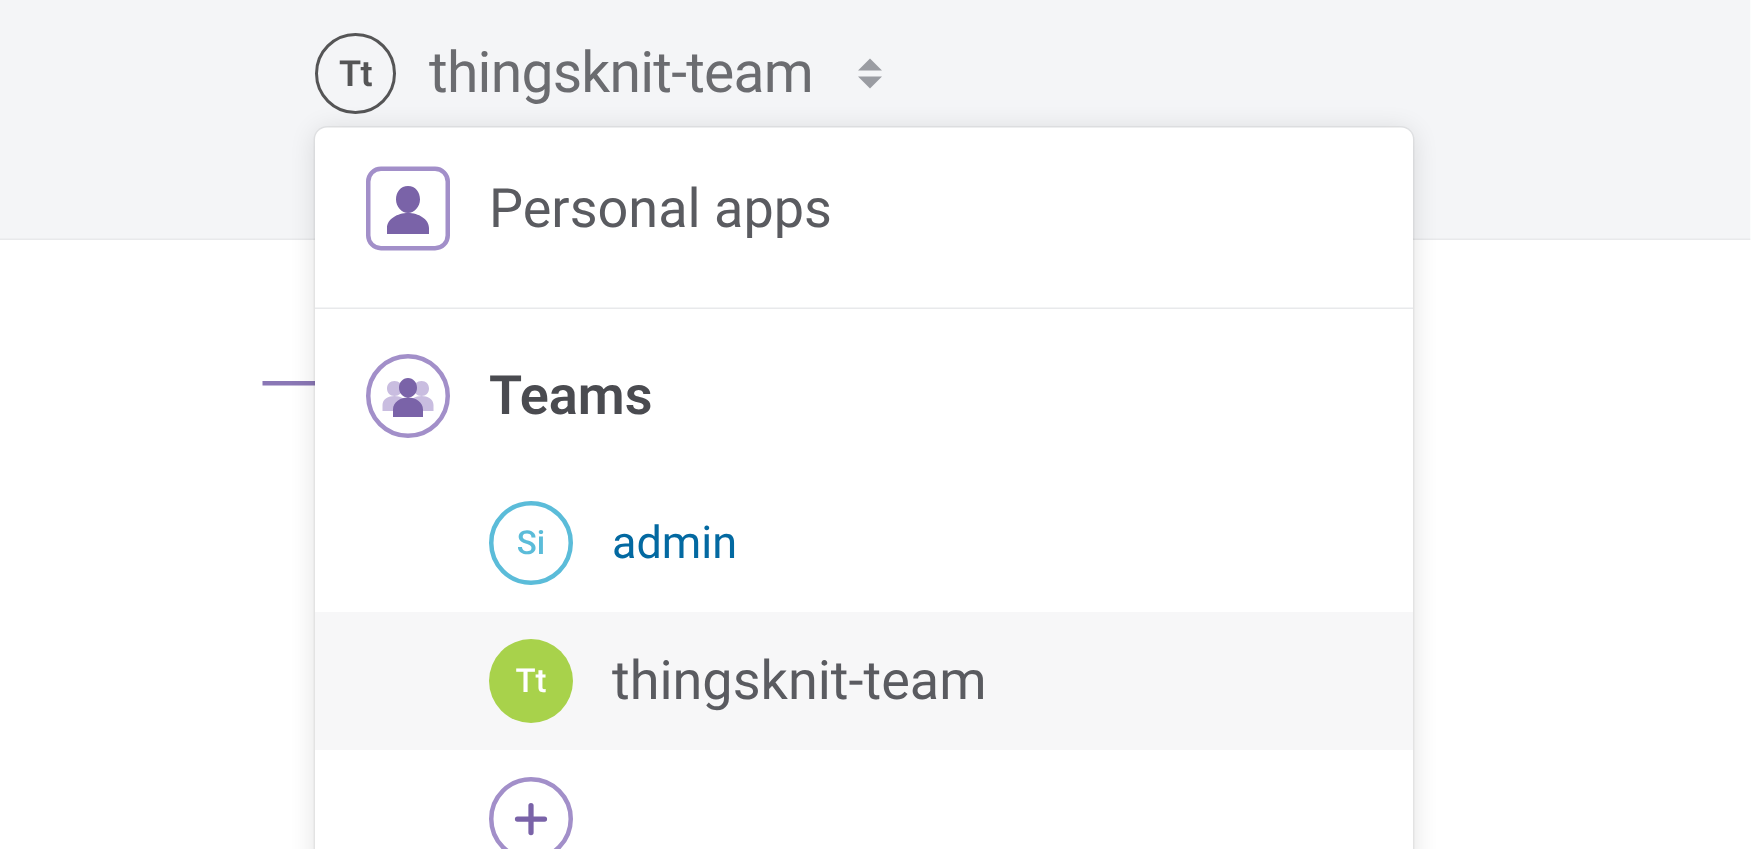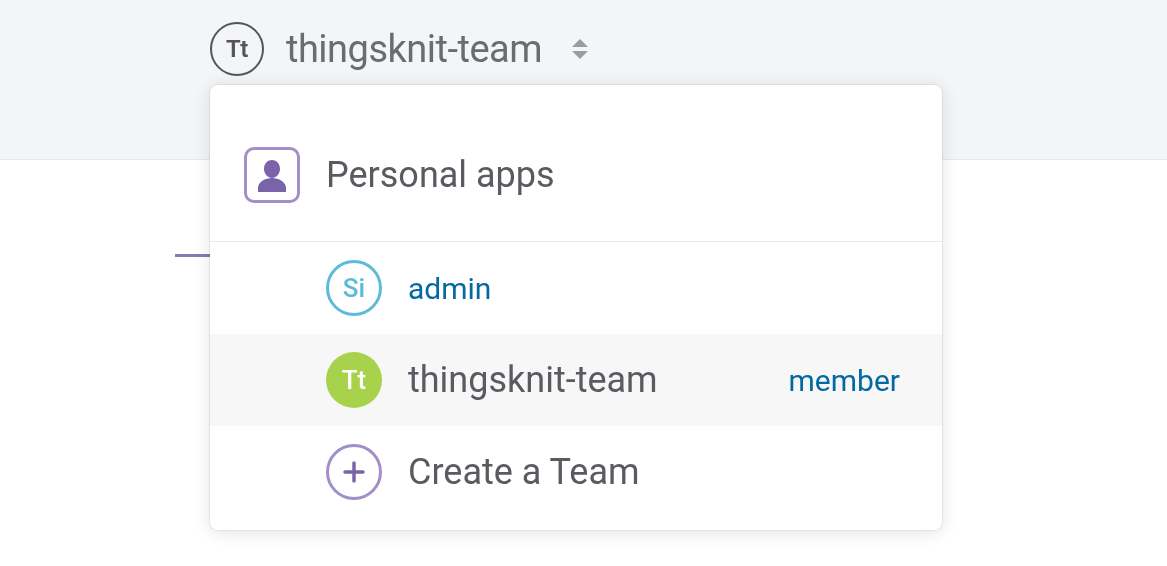--- a/index.html
+++ b/index.html
@@ -96,21 +96,20 @@
       display: flex;
       align-items: center;
       padding: 22px 34px;
       gap: 26px;
       cursor: pointer;
     }
     .dd-item.personal {
       padding-top: 26px;
       padding-bottom: 38px;
       border-bottom: 1px solid #e8e9eb;
-      margin-top: 36px;
     }
     .dd-item.teams-header {
       padding-top: 30px;
       padding-bottom: 24px;
       cursor: default;
     }
     .dd-item.team-row {
       padding-left: 116px;
       padding-top: 18px;
       padding-bottom: 18px;
@@ -152,21 +151,21 @@
       justify-content: center;
       flex-shrink: 0;
     }
     .icon-circle-sm.blue {
       border: 3px solid #5bbcd9;
     }
     .icon-circle-sm.green {
       background: #a8d24b;
     }
     .icon-circle-sm .txt {
-      font-size: 26px;
+      font-size: 22px;
       font-weight: 500;
     }
     .icon-circle-sm.blue .txt { color: #5bbcd9; }
     .icon-circle-sm.green .txt { color: #ffffff; }
     .icon-circle-plus {
       width: 56px;
       height: 56px;
       border-radius: 50%;
       border: 3px solid #a28fc9;
       display: flex;
@@ -216,39 +215,47 @@
 
   <div class="dd-item personal">
     <div class="icon-square">
       <svg width="30" height="34" viewBox="0 0 30 34">
         <path fill="#7a63a8" d="M15 2 C10 2 7 6 7 11 C7 16 11 20 15 20 C19 20 23 16 23 11 C23 6 20 2 15 2 Z M15 20 C8 20 1 24 1 30 L1 34 L29 34 L29 30 C29 24 22 20 15 20 Z"></path>
       </svg>
     </div>
     <span class="dd-label">Personal apps</span>
   </div>
 
+  <div class="dd-item teams-header">
+    <div class="icon-circle-lg">
+      <svg width="36" height="28" viewBox="0 0 36 28">
+        <path fill="#c9bde0" d="M9 4 C6 4 4 6 4 9 C4 12 6 14 9 14 C12 14 14 12 14 9 C14 6 12 4 9 4 Z M9 14 C5 14 1 16 1 20 L1 24 L17 24 L17 20 C17 16 13 14 9 14 Z"></path>
+        <path fill="#c9bde0" d="M27 4 C24 4 22 6 22 9 C22 12 24 14 27 14 C30 14 32 12 32 9 C32 6 30 4 27 4 Z M27 14 C23 14 19 16 19 20 L19 24 L35 24 L35 20 C35 16 31 14 27 14 Z"></path>
+        <path fill="#7a63a8" d="M18 2 C14.5 2 12 5 12 8.5 C12 12 14.5 15 18 15 C21.5 15 24 12 24 8.5 C24 5 21.5 2 18 2 Z M18 15 C13 15 8 18 8 23 L8 28 L28 28 L28 23 C28 18 23 15 18 15 Z"></path>
+      </svg>
+    </div>
+    <span class="dd-label bold">Teams</span>
+  </div>
 
   <div id="teams-container">
       <div class="dd-item team-row">
         <div class="icon-circle-sm blue">
           <span class="txt">Si</span>
         </div>
         <span class="dd-role">admin</span>
       </div>
       <div class="dd-item team-row selected">
         <div class="icon-circle-sm green">
           <span class="txt">Tt</span>
         </div>
         <span class="dd-label">thingsknit-team</span>
-        <span class="dd-role">member</span>
       </div>
     </div>
 
   <div class="dd-item create">
     <div class="icon-circle-plus">
       <svg width="24" height="24" viewBox="0 0 24 24">
         <path stroke="#7a63a8" stroke-width="3.5" stroke-linecap="round" d="M12 3 L12 21 M3 12 L21 12"></path>
       </svg>
     </div>
-    <span class="dd-label">Create a Team</span>
   </div>
 
 </div>
 
 </body></html>

